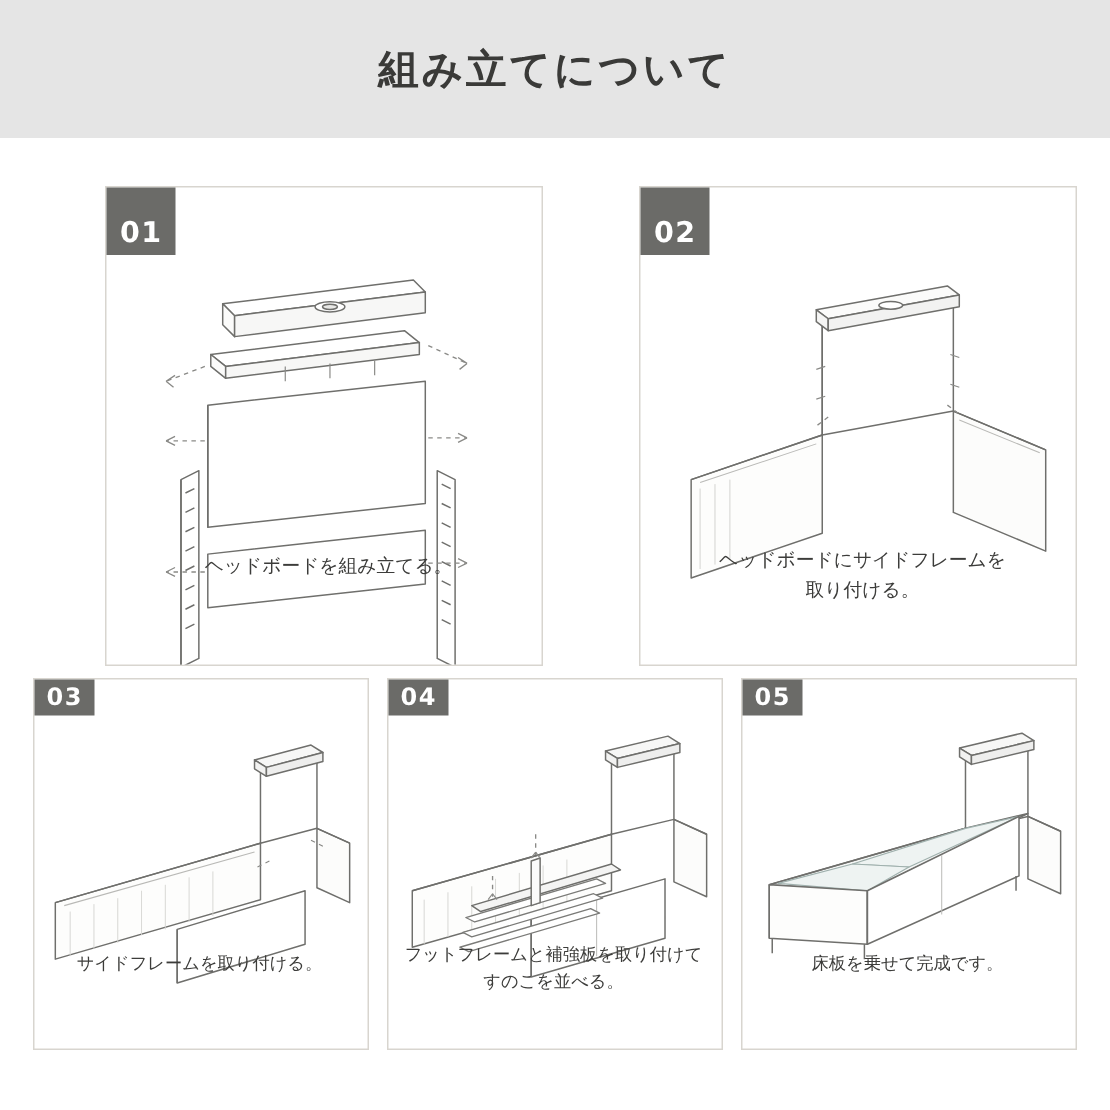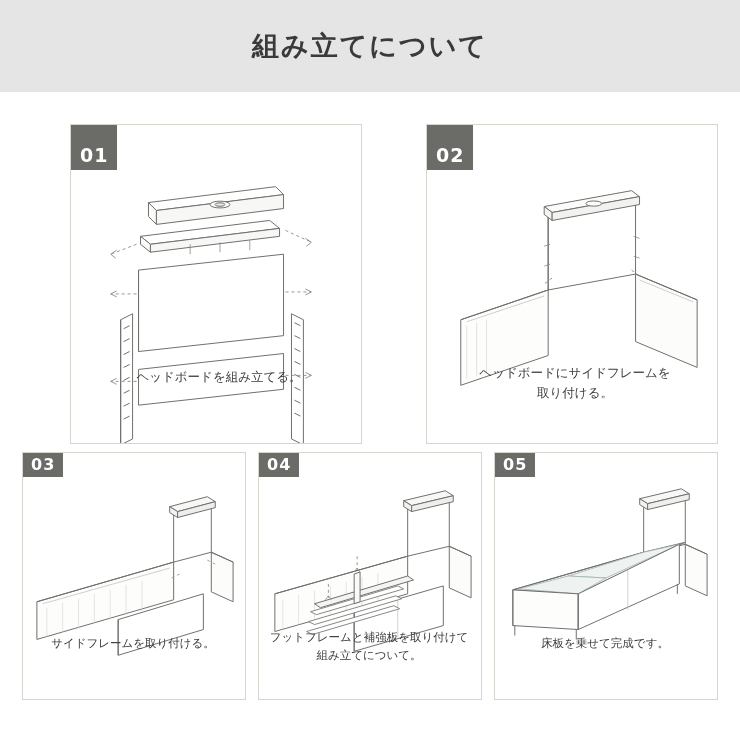--- a/index.html
+++ b/index.html
@@ -244,21 +244,21 @@
             </g>
             <g stroke="#8a8a87" stroke-width="0.8">
               <path d="M99 116 l-3 4 M99 116 l3 4"></path>
               <path d="M70 144 l-3 4 M70 144 l3 4"></path>
             </g>
           </g>
         </svg>
       </div>
       <div class="cap">
         <span>フットフレームと補強板を取り付けて</span><br>
-        <span>組み立てについて。</span>
+        <span>すのこを並べる。</span>
       </div>
     </div>
 
     <div class="card small c5">
       <div class="badge">05</div>
       <div class="art">
         <svg viewBox="0 0 224 248" xmlns="http://www.w3.org/2000/svg">
           <g fill="none" stroke="#6f6f6c" stroke-width="1" stroke-linejoin="round">
 
             <path d="M150 50 L192 40 L192 92 L150 102 Z" fill="#ffffff"></path>

